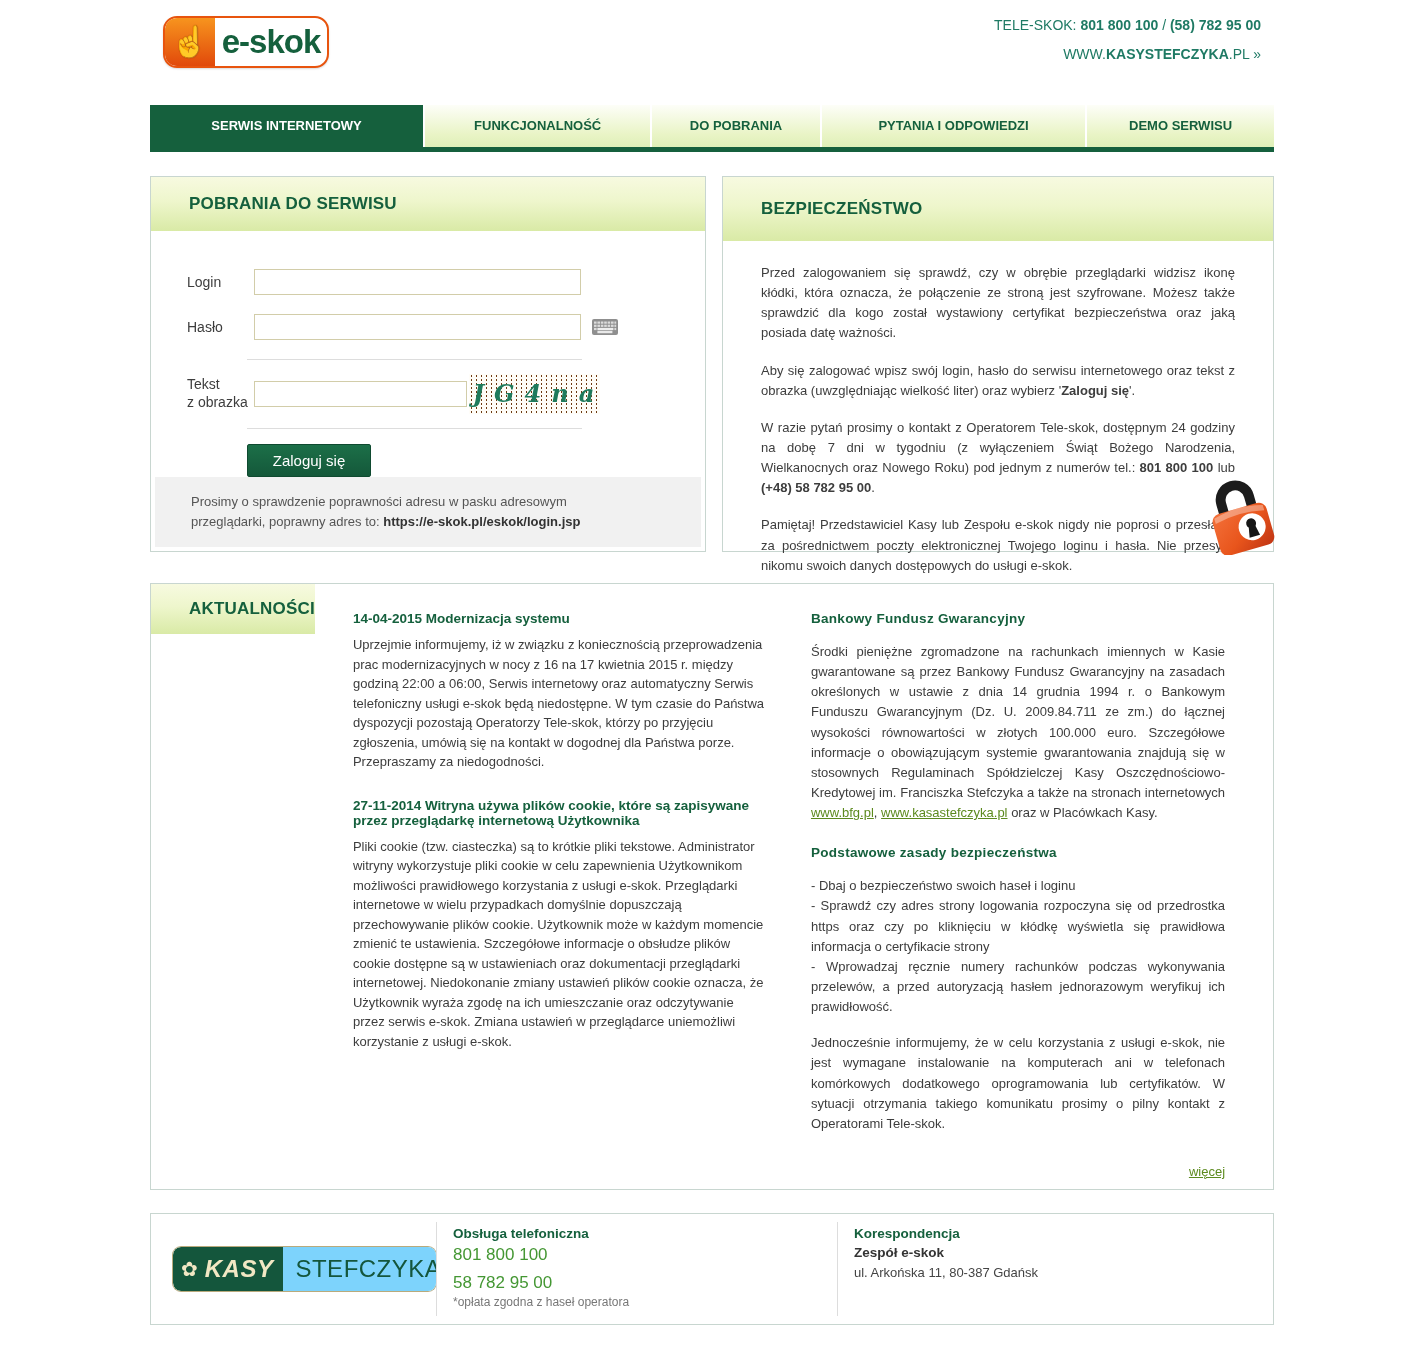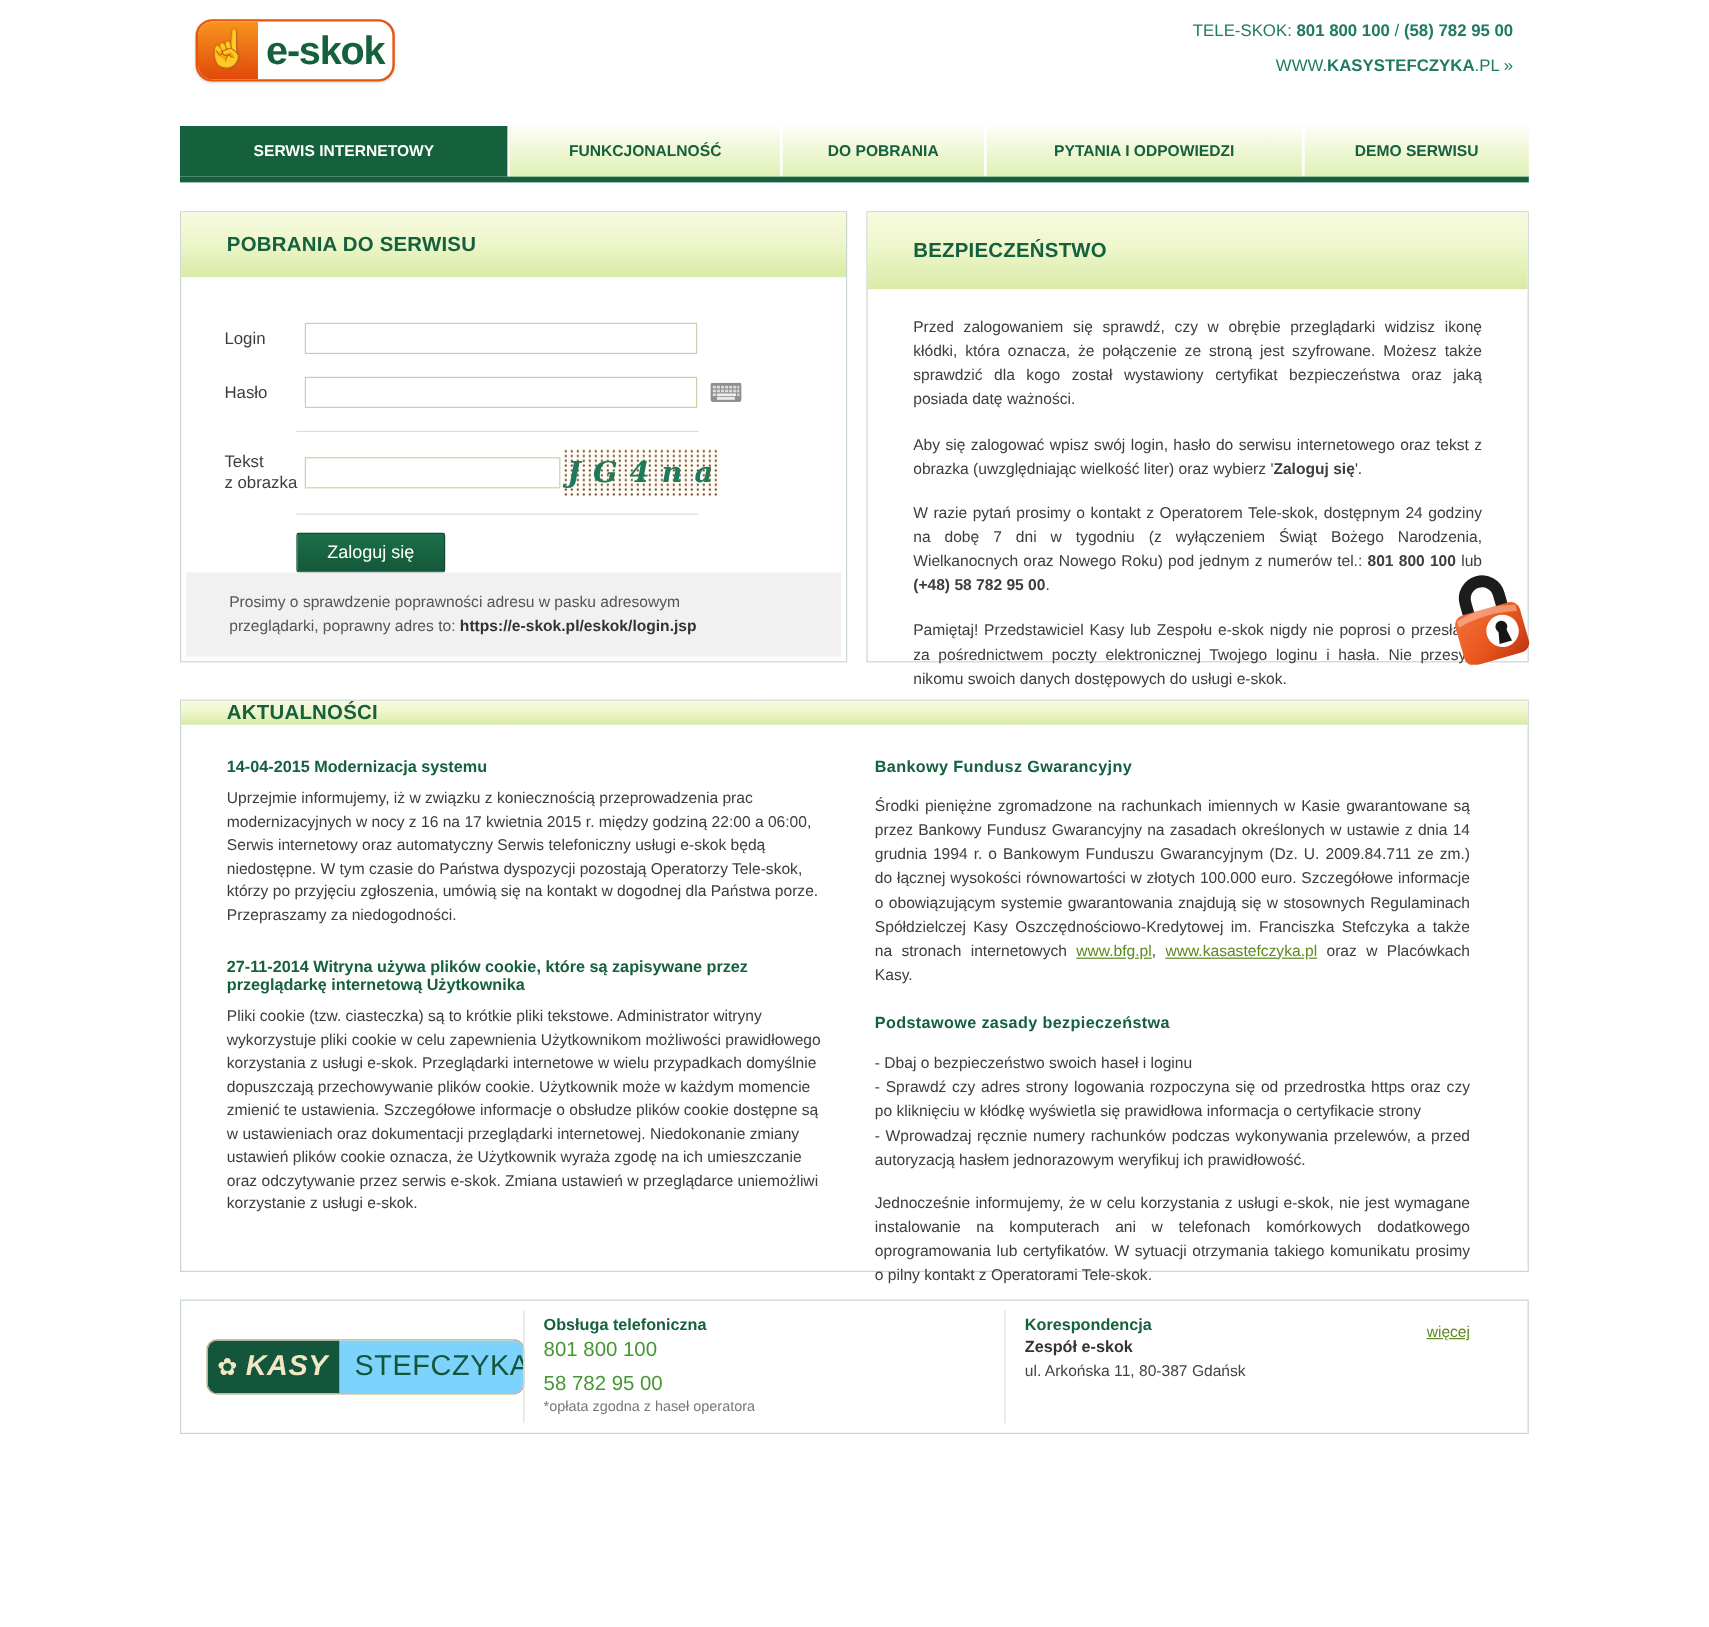--- a/index.html
+++ b/index.html
@@ -69,21 +69,21 @@
   .login-note { background:#f1f1f1; margin:0 4px 4px 4px; padding:15px 0 15px 36px;
                 font-size:13px; color:#555; line-height:1.55; }
   .login-note .url { font-weight:bold; color:#333; }
 
   
   .security-body { padding:22px 38px 0 38px; }
   .security-body p { margin:0 0 17px 0; font-size:13px; line-height:1.55; text-align:justify; }
   .padlock { position:absolute; right:-3px; bottom:-8px; }
 
   
-  .news-panel { margin-top:31px; height:477px; display:flex; flex-direction:column; }
+  .news-panel { margin-top:31px; height:607px; display:flex; flex-direction:row; }
   .news-header { height:50px; }
   .news-body { flex:1; display:flex; gap:44px; padding:27px 48px 0 38px; }
   .news-col { flex:1; }
   .news-item h3 { margin:0 0 9px 0; font-size:13.5px; color:#15603d; }
   .news-item p { margin:0 0 26px 0; font-size:13px; line-height:1.5; }
   .right-col h3 { margin:0 0 16px 0; font-size:13.5px; color:#15603d; letter-spacing:.3px; }
   .right-col p { margin:0 0 16px 0; font-size:13px; line-height:1.55; text-align:justify; }
   .right-col .bullets p { margin:0; }
   .right-col .safety-head { margin-top:22px; }
   .text-link { color:#5c8a1e; text-decoration:underline; cursor:pointer; }

